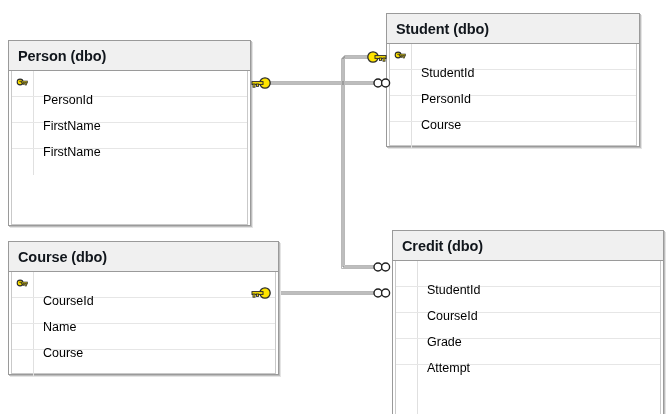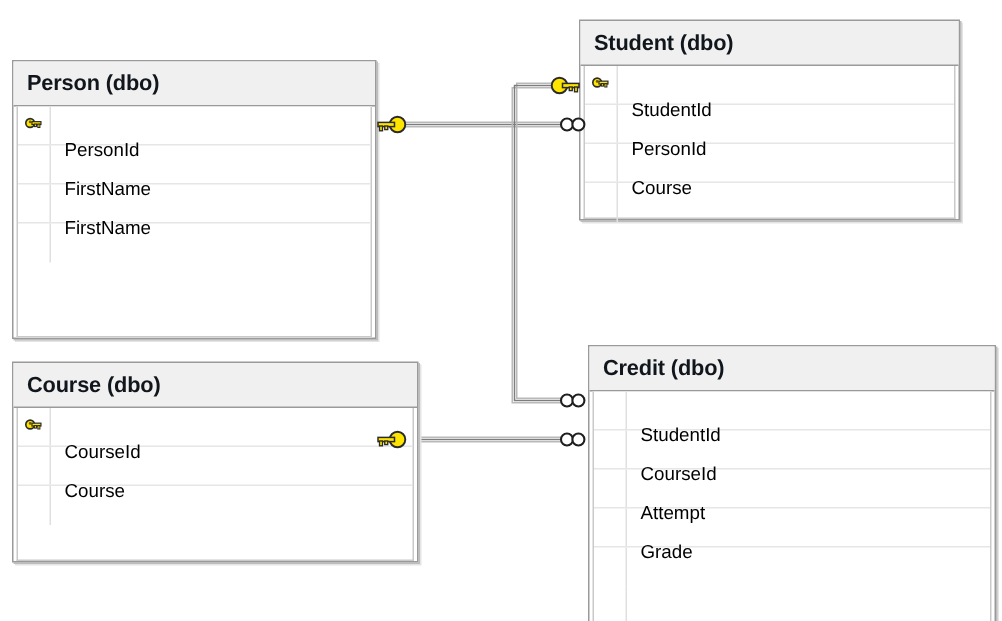--- a/index.html
+++ b/index.html
@@ -221,20 +221,24 @@
       <circle cx="4.1" cy="4.3" r="0.9" fill="#6b5a00"></circle>
       <rect x="5.3" y="4.1" width="6" height="1.9" fill="#ffe400" stroke="#2b2b2b" stroke-width="0.8"></rect>
       <rect x="9.2" y="5.7" width="1.4" height="2.3" fill="#ffe400" stroke="#2b2b2b" stroke-width="0.7"></rect>
       <rect x="6.9" y="5.7" width="1.4" height="1.7" fill="#ffe400" stroke="#2b2b2b" stroke-width="0.7"></rect>
     </svg>
             </div>
             <div class="field-name">CourseId</div>
           </div>
           <div class="field-row">
             <div class="field-gutter"></div>
+            <div class="field-name">Name</div>
+          </div>
+          <div class="field-row">
+            <div class="field-gutter"></div>
             <div class="field-name">Course</div>
           </div>
           <div class="field-row filler-row">
             <div class="field-gutter"></div>
             <div class="field-name"></div>
           </div>
         </div>
       </div>
       <div class="entity" style="left: 392px; top: 230px; width: 272px; height: 186px;">
         <div class="entity-header">
@@ -244,26 +248,26 @@
           <div class="field-row">
             <div class="field-gutter"></div>
             <div class="field-name">StudentId</div>
           </div>
           <div class="field-row">
             <div class="field-gutter"></div>
             <div class="field-name">CourseId</div>
           </div>
           <div class="field-row">
             <div class="field-gutter"></div>
+            <div class="field-name">Grade</div>
+          </div>
+          <div class="field-row">
+            <div class="field-gutter"></div>
             <div class="field-name">Attempt</div>
           </div>
-          <div class="field-row">
-            <div class="field-gutter"></div>
-            <div class="field-name">Grade</div>
-          </div>
           <div class="field-row filler-row">
             <div class="field-gutter"></div>
             <div class="field-name"></div>
           </div>
           <div class="field-row filler-row">
             <div class="field-gutter"></div>
             <div class="field-name"></div>
           </div>
         </div>
       </div>

